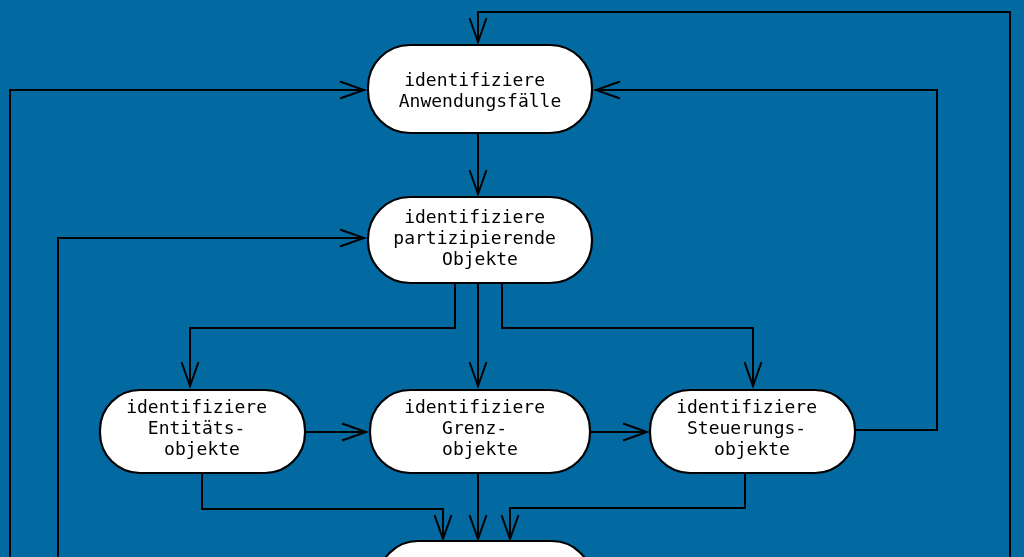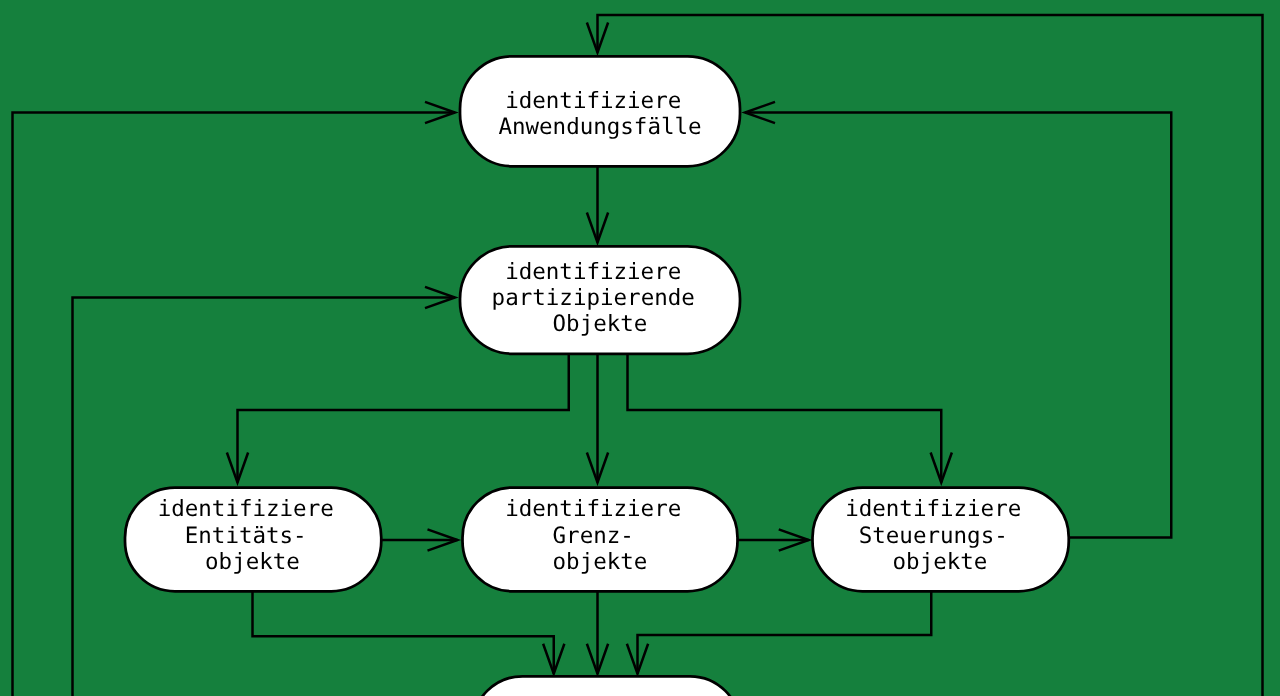--- a/index.html
+++ b/index.html
@@ -8,21 +8,21 @@
     background: #ffffff;
     width: 1024px;
     height: 557px;
     overflow: hidden;
     font-family: "DejaVu Sans Mono", monospace;
   }
   .stage {
     position: relative;
     width: 1024px;
     height: 557px;
-    background: #15803d;
+    background: #0369a1;
   }
   svg { display: block; }
   .node {
     fill: #ffffff;
     stroke: #000000;
     stroke-width: 2.2;
   }
   .edge {
     fill: none;
     stroke: #000000;

